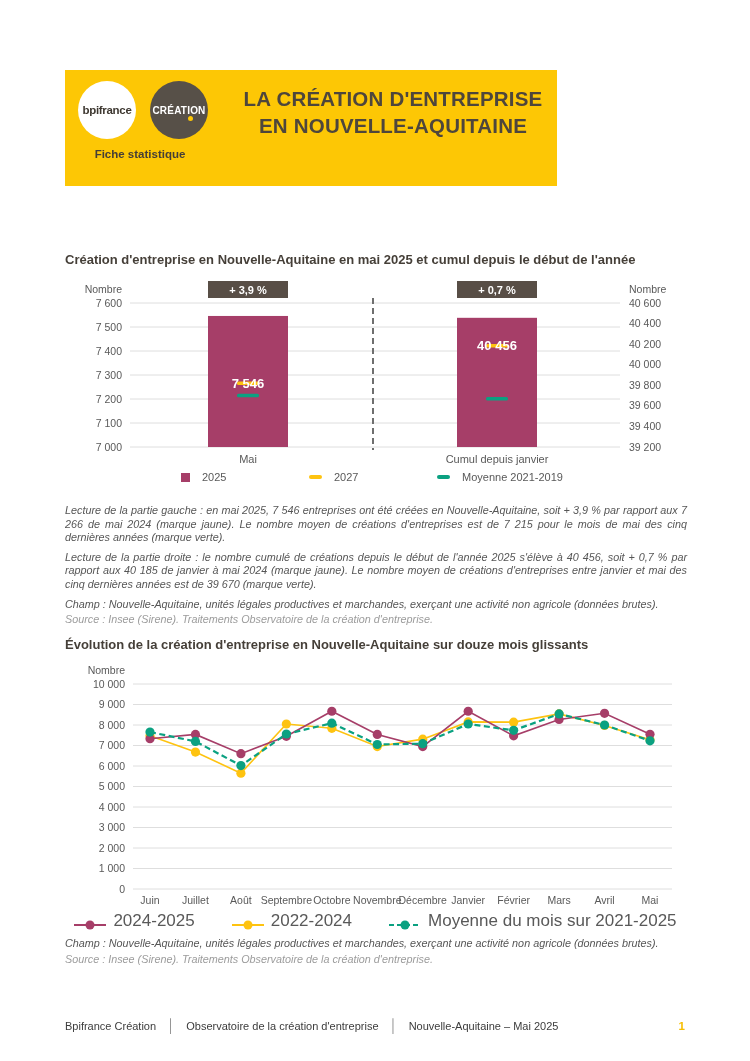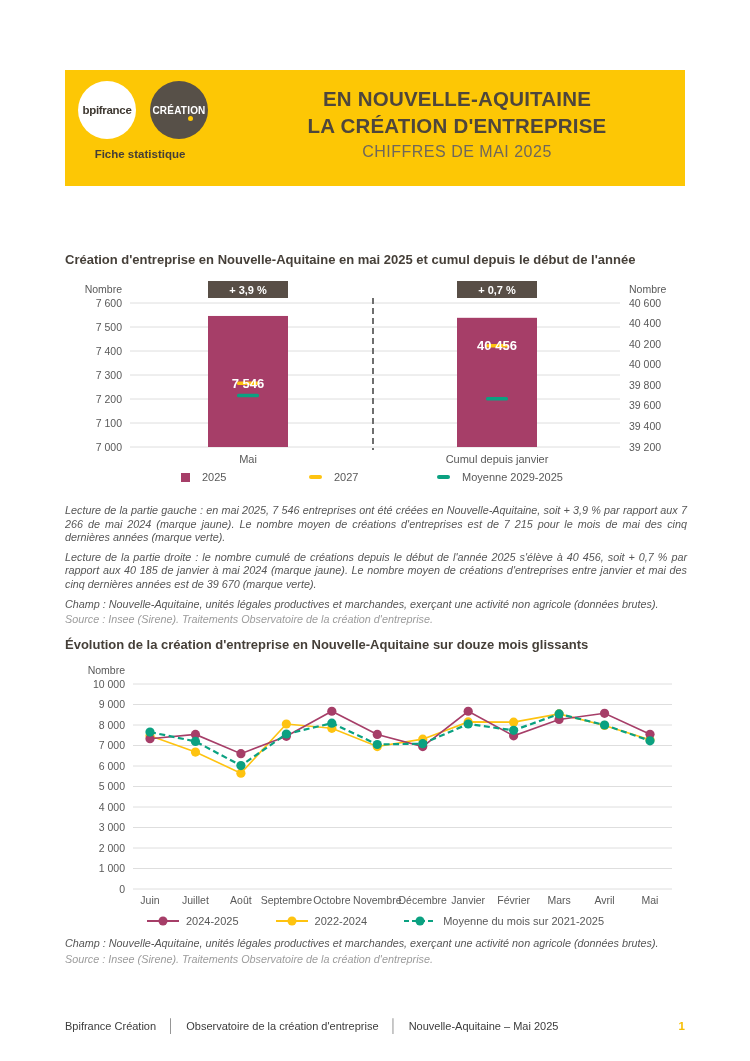--- a/index.html
+++ b/index.html
@@ -5,21 +5,21 @@
   * { margin:0; padding:0; box-sizing:border-box; }
   html,body { width:750px; height:1061px; }
   body {
     font-family:"Liberation Sans", sans-serif;
     background:#ffffff; color:#444;
     position:relative; overflow:hidden;
   }
   .abs { position:absolute; }
 
   
-  .band { left:65px; top:70px; width:620px; height:116px; background:#FDC705; }
+  .band { left:65px; top:70px; width:492px; height:116px; background:#FDC705; }
   .logo-circle { position:absolute; border-radius:50%; display:flex; align-items:center; justify-content:center; }
   .logo-bpi { left:13px; top:11px; width:58px; height:58px; background:#ffffff; }
   .logo-bpi span { font-weight:bold; font-size:11.5px; color:#3E3831; letter-spacing:-0.3px; }
   .logo-crea { left:77px; top:11px; width:58px; height:58px; background:#575048;margin-left:8px; }
   .logo-crea span { font-weight:bold; font-size:10px; color:#ffffff; letter-spacing:0.2px; }
   .crea-dot { position:absolute; left:66%; top:60%; width:5px; height:5px; border-radius:50%; background:#FDC705; }
   .tagline { position:absolute; left:5px; top:78px; width:140px; text-align:center;
              font-weight:bold; font-size:11.5px; color:#453E37; }
   .head-titles { position:absolute; left:170px; right:6px; top:15px; text-align:center; }
   .head-title { font-size:20.5px; line-height:27px; font-weight:800; color:#4E463C; letter-spacing:0.2px; }
@@ -35,21 +35,21 @@
   .chart2 { left:65px; top:664px; width:620px; height:248px; }
 
   
   .legend1 { left:65px; top:471px; width:620px; height:16px; }
   .legend1 .li { position:absolute; top:0; display:flex; align-items:center; gap:12px;
                  font-size:11px; color:#595959; }
   .sw-square { width:9px; height:9px; display:inline-block; }
   .sw-dash { width:13px; height:3.5px; border-radius:2px; display:inline-block; }
   .legend2 { left:65px; top:912px; width:620px; height:18px; display:flex;
              justify-content:center; align-items:center; gap:36px; }
-  .legend2 .li { display:flex; align-items:flex-start; gap:6px; font-size:11px; color:#595959; }
+  .legend2 .li { display:flex; align-items:flex-end; gap:6px; font-size:17px; color:#595959; }
 
   
   .notes { left:65px; width:622px; }
   .notes1 { top:504px; }
   .notes2 { top:937px; }
   .note { font-style:italic; font-size:10.8px; line-height:13.6px; color:#565656;
           text-align:justify; margin-bottom:6px; }
   .note.src { color:#9C9C9C; margin-bottom:0; }
 
   
@@ -66,23 +66,22 @@
 <div class="abs band">
   <div class="logo-circle logo-bpi">
     <span>bpifrance</span>
   </div>
   <div class="logo-circle logo-crea">
     <span>CRÉATION</span>
     <span class="crea-dot"></span>
   </div>
   <div class="tagline">Fiche statistique</div>
   <div class="head-titles">
+    <div class="head-title">LA CRÉATION D'ENTREPRISE</div>
     <div class="head-title">EN NOUVELLE-AQUITAINE</div>
-    <div class="head-title">LA CRÉATION D'ENTREPRISE</div>
-    <div class="head-sub">CHIFFRES DE MAI 2025</div>
   </div>
 </div>
 
 <div class="abs sec-title sec1-title">Création d'entreprise en Nouvelle-Aquitaine en mai 2025 et cumul depuis le début de l'année</div>
 <div class="abs chart1" id="chart1"><svg width="620" height="192" viewBox="0 0 620 192">
       <line x1="65" y1="166" x2="555" y2="166" stroke="#DEDEDE" stroke-width="1"></line>
       <text x="57" y="169.5" font-size="10.5" fill="#595959" text-anchor="end" font-weight="normal">7&nbsp;000</text>
       <line x1="65" y1="142" x2="555" y2="142" stroke="#DEDEDE" stroke-width="1"></line>
       <text x="57" y="145.5" font-size="10.5" fill="#595959" text-anchor="end" font-weight="normal">7&nbsp;100</text>
       <line x1="65" y1="118" x2="555" y2="118" stroke="#DEDEDE" stroke-width="1"></line>
@@ -125,21 +124,21 @@
     <span class="li" style="left: 116px;">
       <span class="sw-square" style="background: rgb(166, 62, 104);"></span>
       <span>2025</span>
     </span>
     <span class="li" style="left: 244px;">
       <span class="sw-dash" style="background: rgb(254, 195, 16);"></span>
       <span>2027</span>
     </span>
     <span class="li" style="left: 372px;">
       <span class="sw-dash" style="background: rgb(11, 161, 129);"></span>
-      <span>Moyenne 2029-2025</span>
+      <span>Moyenne 2021-2019</span>
     </span>
   </div>
 
 <div class="abs notes notes1">
   <p class="note">Lecture de la partie gauche : en mai 2025, 7 546 entreprises ont été créées en Nouvelle-Aquitaine, soit + 3,9 % par rapport aux 7 266 de mai 2024 (marque jaune). Le nombre moyen de créations d'entreprises est de 7 215 pour le mois de mai des cinq dernières années (marque verte).</p>
   <p class="note">Lecture de la partie droite : le nombre cumulé de créations depuis le début de l'année 2025 s'élève à 40 456, soit + 0,7 % par rapport aux 40 185 de janvier à mai 2024 (marque jaune). Le nombre moyen de créations d'entreprises entre janvier et mai des cinq dernières années est de 39 670 (marque verte).</p>
   <p class="note" style="margin-bottom:2px">Champ : Nouvelle-Aquitaine, unités légales productives et marchandes, exerçant une activité non agricole (données brutes).</p>
   <p class="note src">Source : Insee (Sirene). Traitements Observatoire de la création d'entreprise.</p>
 </div>
 

